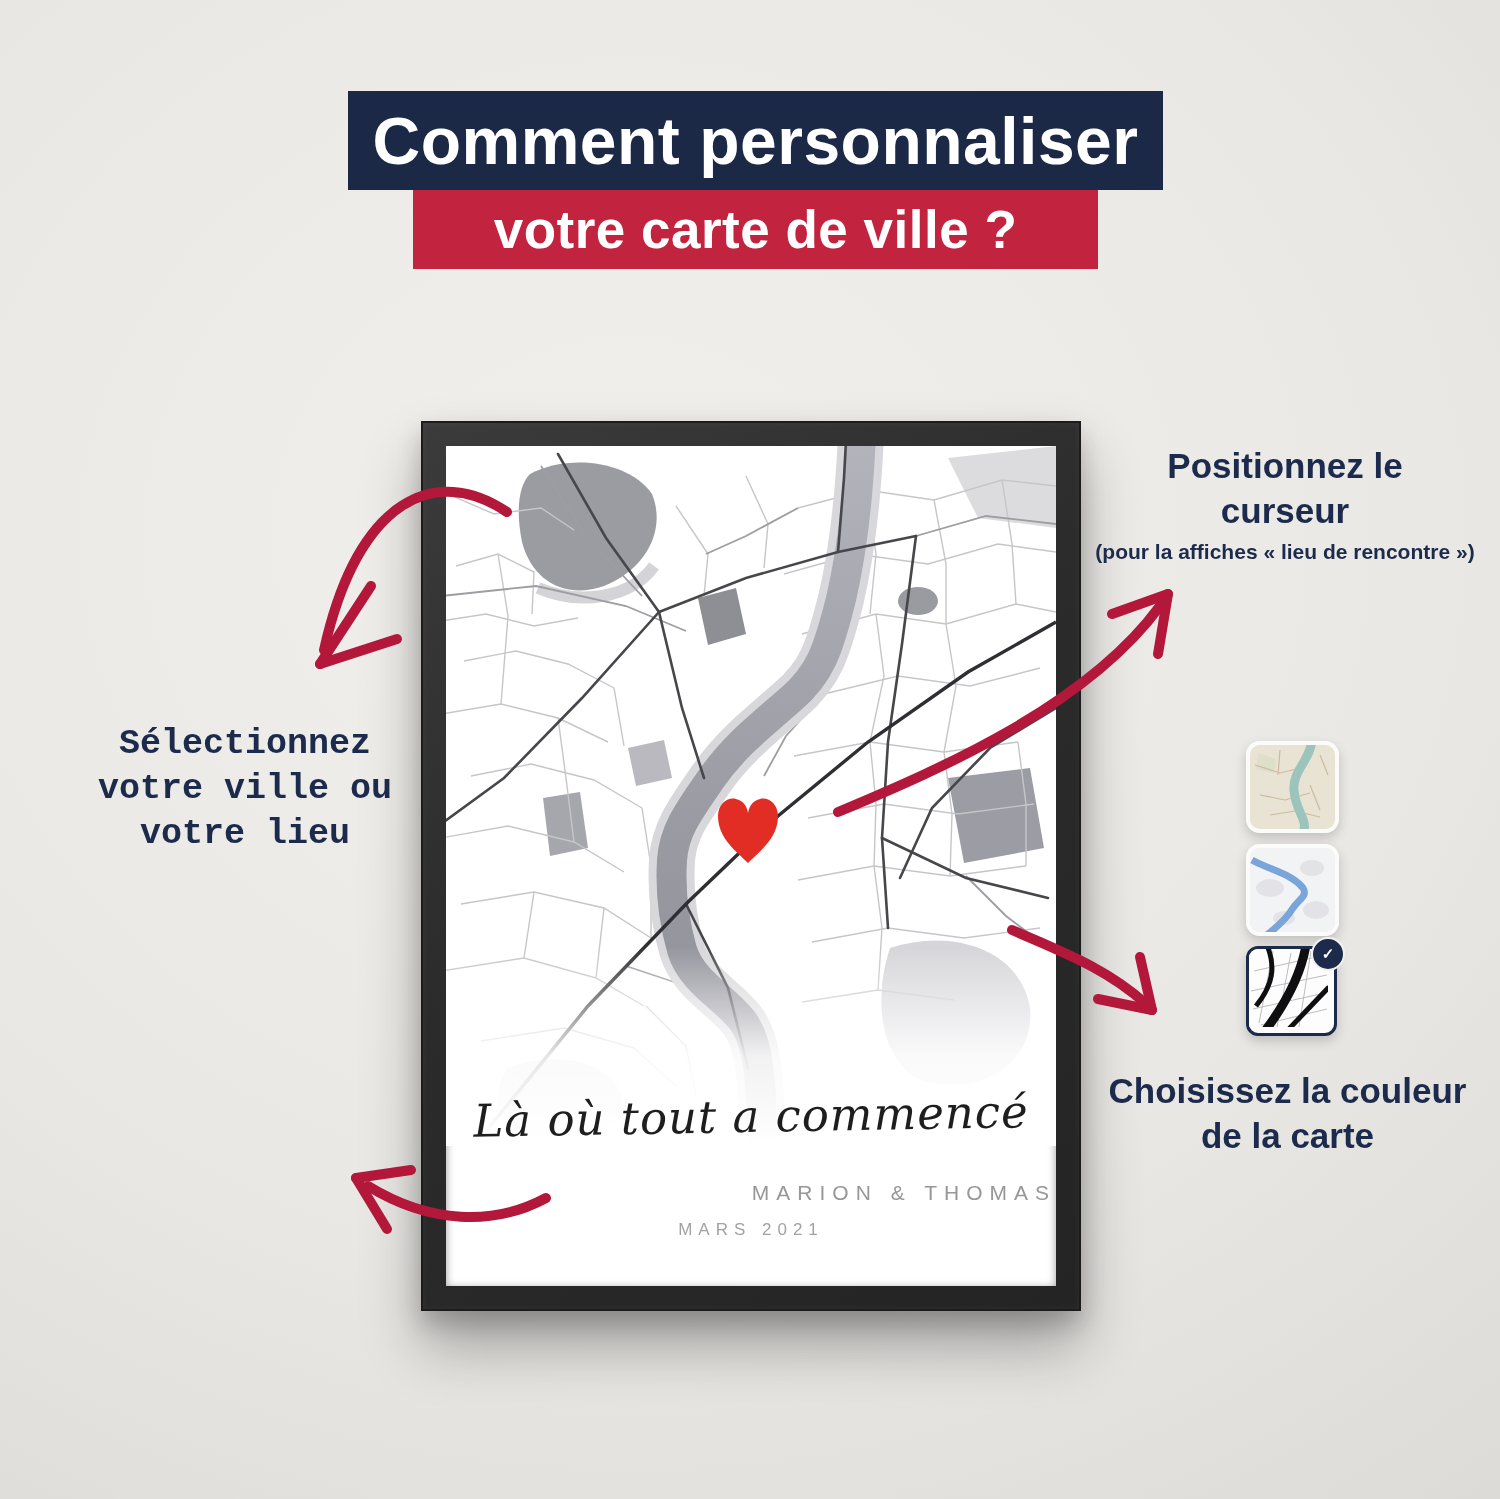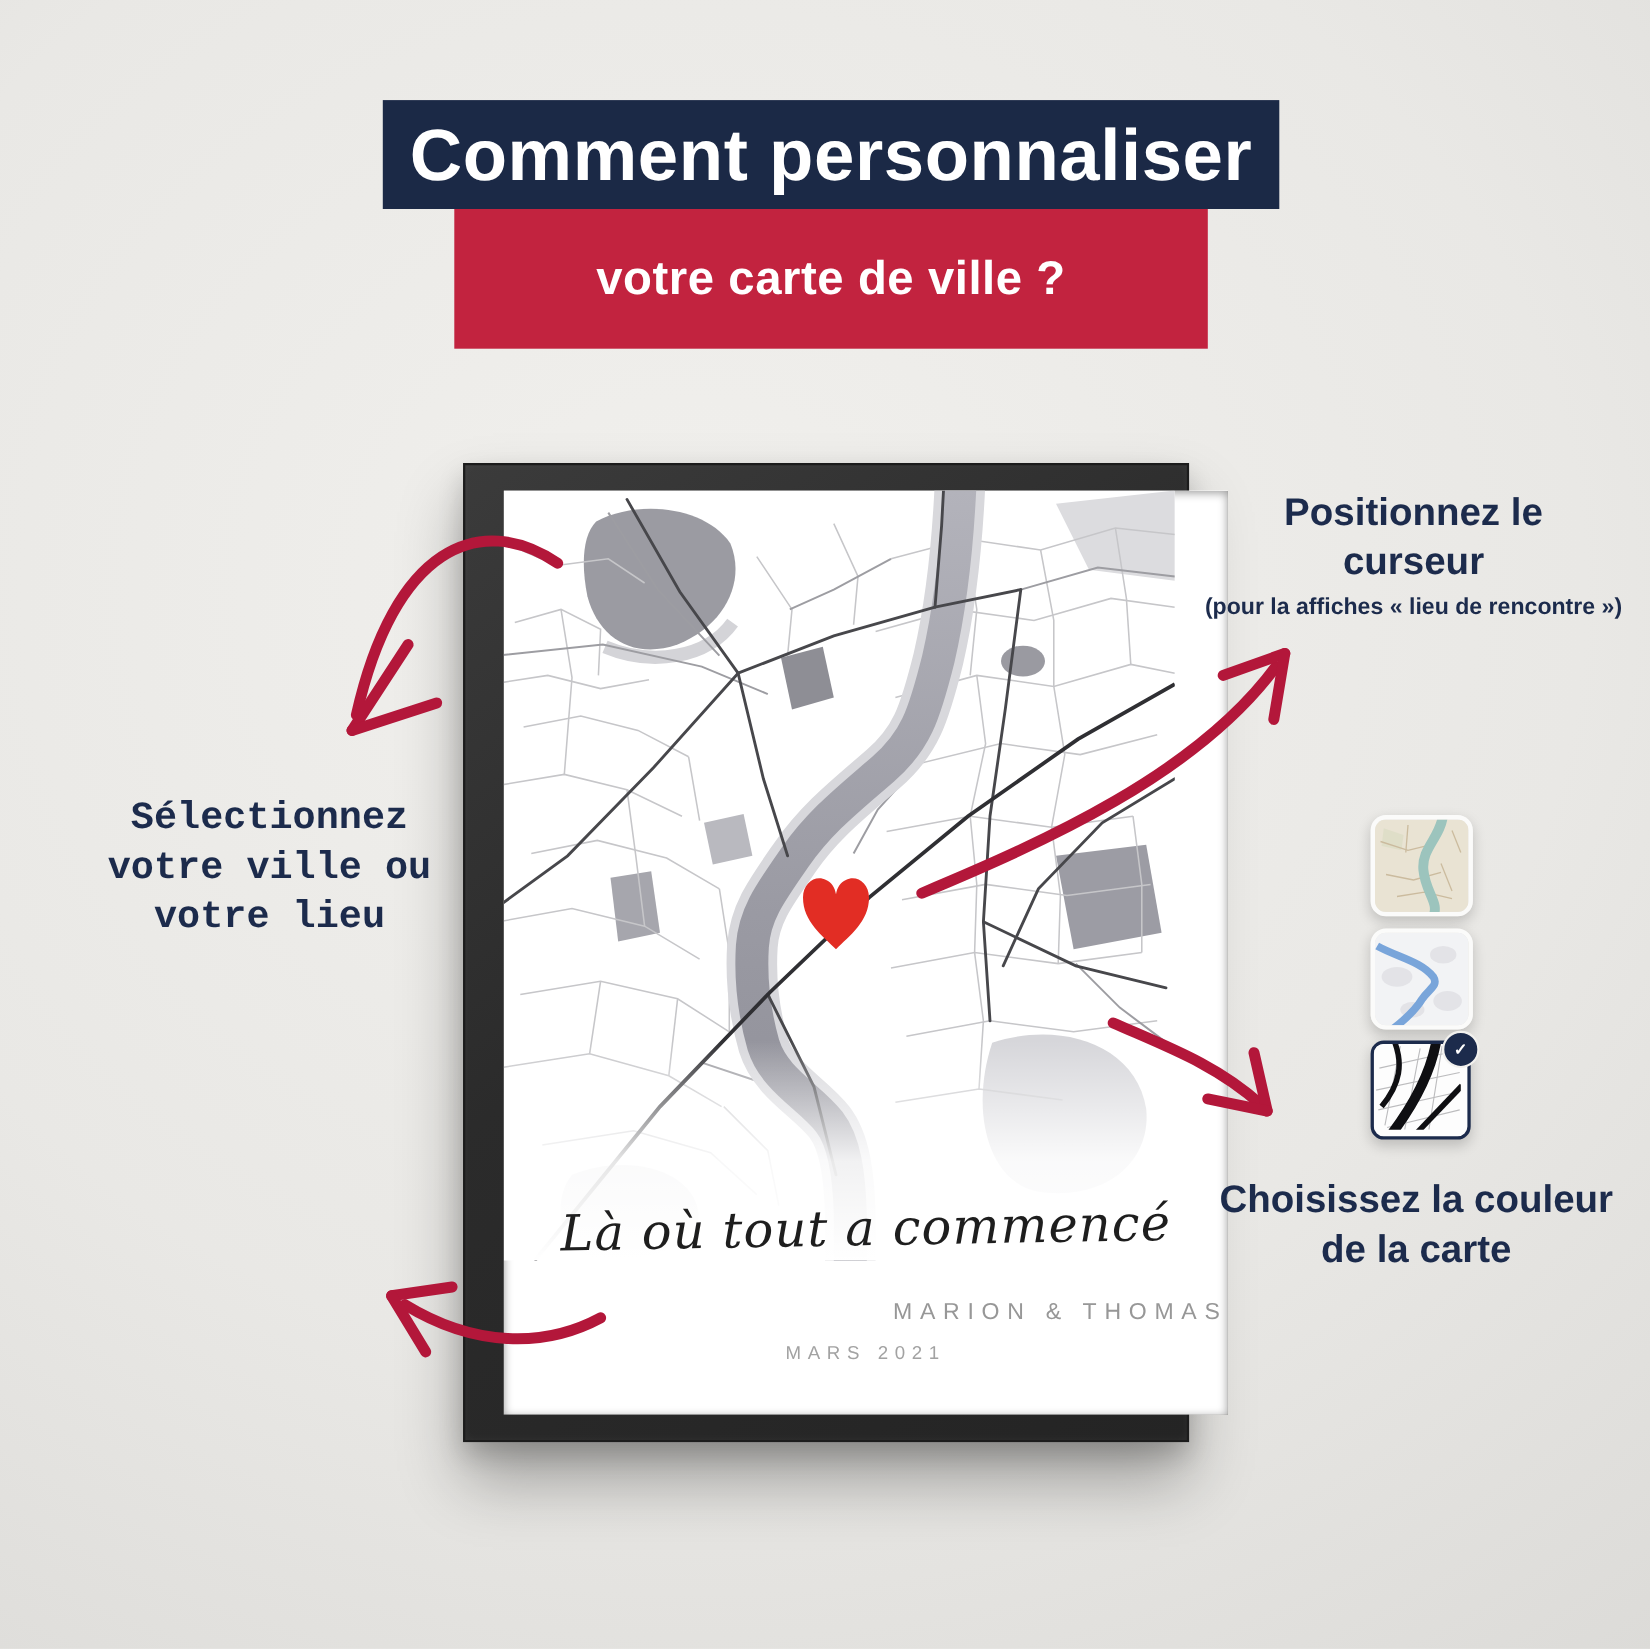--- a/index.html
+++ b/index.html
@@ -7,37 +7,37 @@
     position:relative;
     width:1500px;height:1499px;
     overflow:hidden;
     font-family:"Liberation Sans", sans-serif;
     background:radial-gradient(120% 105% at 42% 36%, #f1f0ed 0%, #e9e8e5 45%, #dcdbd8 78%, #cfcecb 100%);
   }
   
   .banner{position:absolute;display:flex;align-items:center;justify-content:center;
     color:#ffffff;font-weight:700;letter-spacing:.5px;text-align:center;}
   .banner-navy{left:348px;top:91px;width:815px;height:99px;background:#1b2946;font-size:66px;}
-  .banner-red{left:413px;top:190px;width:685px;height:127px;background:#c2233f;font-size:43px;}
+  .banner-red{left:413px;top:190px;width:685px;height:79px;background:#c2233f;font-size:53px;}
   
   .step{position:absolute;text-align:center;color:#1c2b4c;font-weight:700;z-index:12;}
   .step .ln{font-size:35px;line-height:45px;text-align:center;}
   .step .note{font-size:21px;line-height:27px;margin-top:5px;font-weight:700;}
   .step-cursor{left:1085px;top:443px;width:400px;}
   .step-select{left:80px;top:722px;width:330px;font-family:Liberation Mono, monospace;}
   .step-personalize{left:10px;top:1052px;width:420px;}
   .step-color{left:1090px;top:1068px;width:395px;}
   
   .frame{position:absolute;left:421px;top:421px;width:610px;height:840px;
     padding:25px;background:linear-gradient(145deg,#3b3b3b 0%,#2b2b2b 45%,#242424 100%);
     box-shadow:inset 0 0 0 2px #1c1c1c, inset 0 0 10px rgba(255,255,255,.07),
       0 35px 55px rgba(0,0,0,.30), 0 12px 22px rgba(0,0,0,.18);
     z-index:5;}
-  .frame-inner{position:relative;width:658px;height:840px;background:#ffffff;
-    box-shadow:inset 0 2px 9px rgba(0,0,0,.40);overflow:hidden;margin-left:12px;}
+  .frame-inner{position:relative;width:610px;height:840px;background:#ffffff;
+    box-shadow:inset 0 2px 9px rgba(0,0,0,.40);overflow:hidden;}
   .map-svg{position:absolute;left:0;top:0;}
   .poster-quote{position:absolute;left:0;right:0;top:644px;text-align:center;
     font-family:"DejaVu Serif", serif;font-style:italic;font-size:45px;color:#1e1e1e;
     transform:rotate(-1deg);letter-spacing:1px;}
   .poster-names{position:absolute;left:0;right:0;top:735px;text-align:right;
     font-size:21px;letter-spacing:7px;color:#979797;}
   .poster-date{position:absolute;left:0;right:0;top:774px;text-align:center;
     font-size:17px;letter-spacing:6px;color:#a2a2a2;}
   
   .swatch{position:absolute;left:1246px;width:85px;height:84px;border-radius:14px;

